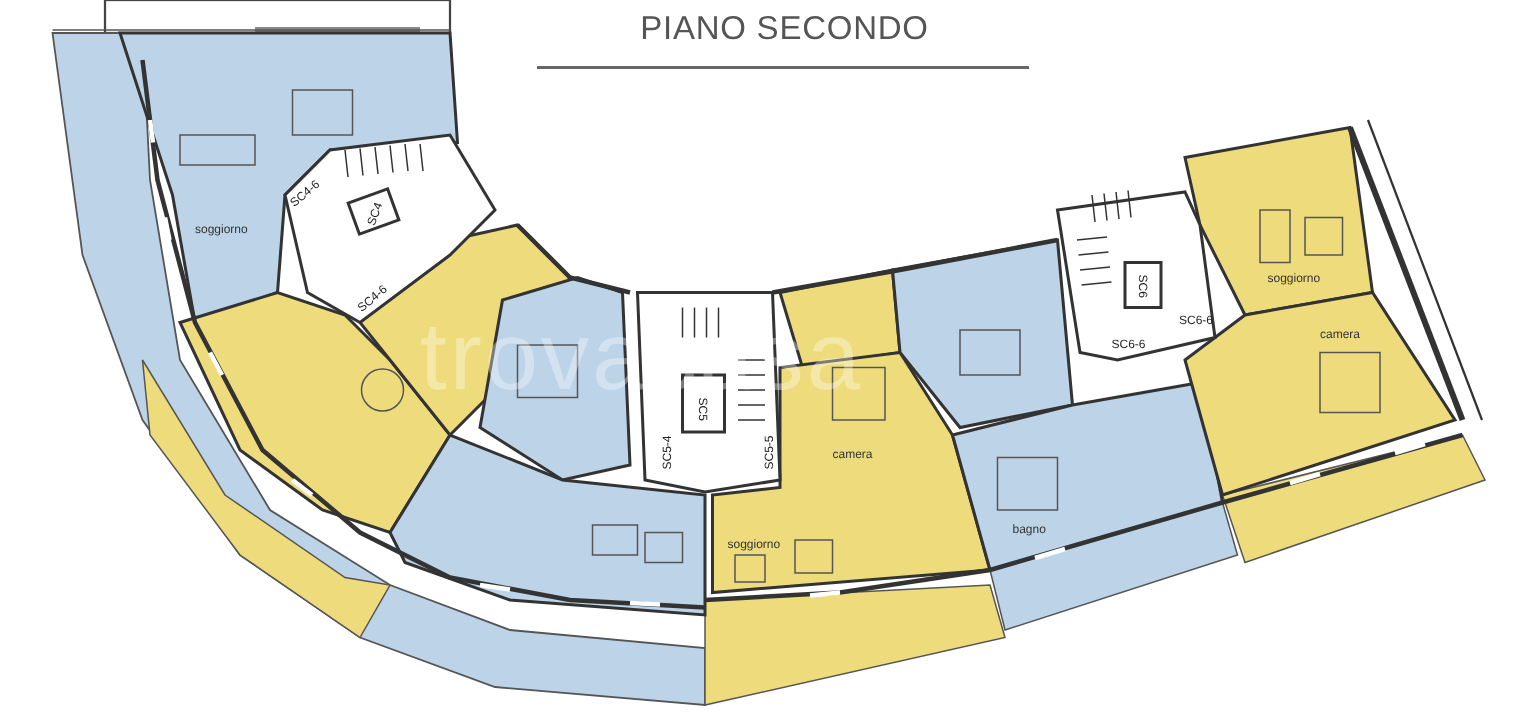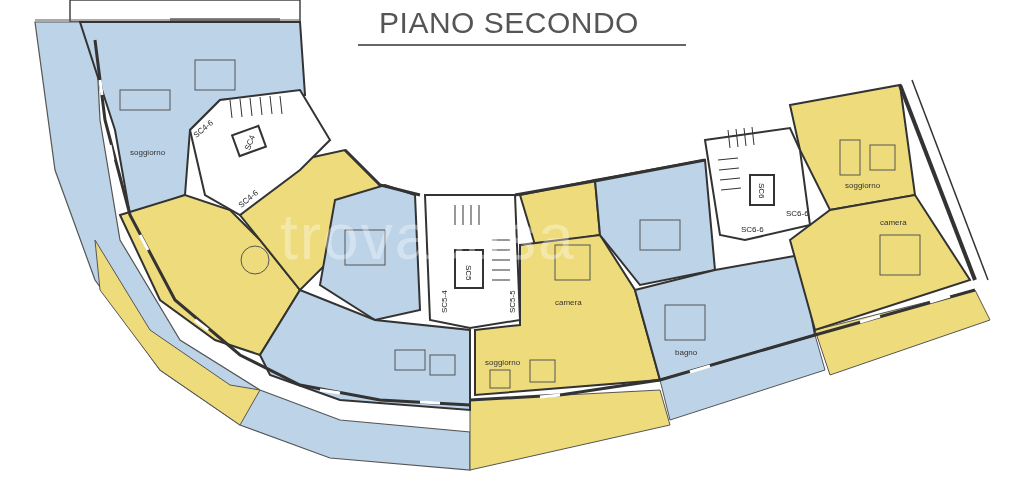--- a/index.html
+++ b/index.html
@@ -1,18 +1,18 @@
 <!DOCTYPE html>
 <html><head>
 <meta charset="utf-8">
 <style>
   html,body{margin:0;padding:0;background:#ffffff;}
   body{width:1024px;height:480px;overflow:hidden;position:relative;font-family:"Liberation Sans",sans-serif;}
   #plan{position:absolute;left:0;top:0;width:1024px;height:480px;}
-  .title{position:absolute;left:344px;top:6px;width:330px;text-align:center;font-family:"Liberation Sans",sans-serif;font-size:30px;color:#555555;letter-spacing:0.5px;}
+  .title{position:absolute;left:358px;top:6px;width:330px;text-align:center;font-family:"Liberation Sans",sans-serif;font-size:22px;color:#555555;letter-spacing:0.5px;}
   .title-rule{position:absolute;left:358px;top:44px;width:328px;height:2px;background:#666;}
   .watermark{position:absolute;left:280px;top:200px;font-family:"Liberation Sans",sans-serif;font-size:64px;color:rgba(255,255,255,0.35);letter-spacing:2px;pointer-events:none;}
   .lbl{font-family:"Liberation Sans",sans-serif;font-size:8px;fill:#333;}
   .sc{font-family:"Liberation Sans",sans-serif;font-size:8px;fill:#222;}
 </style>
 </head>
 <body>
 
 <svg id="plan" viewBox="0 0 1024 480" xmlns="http://www.w3.org/2000/svg">
 

